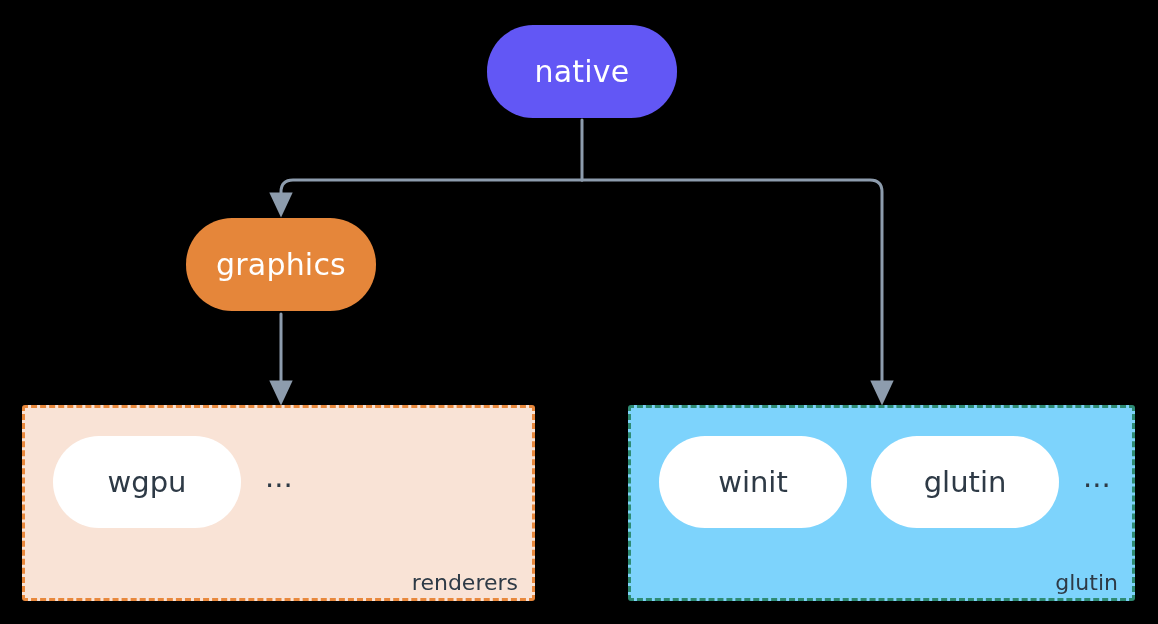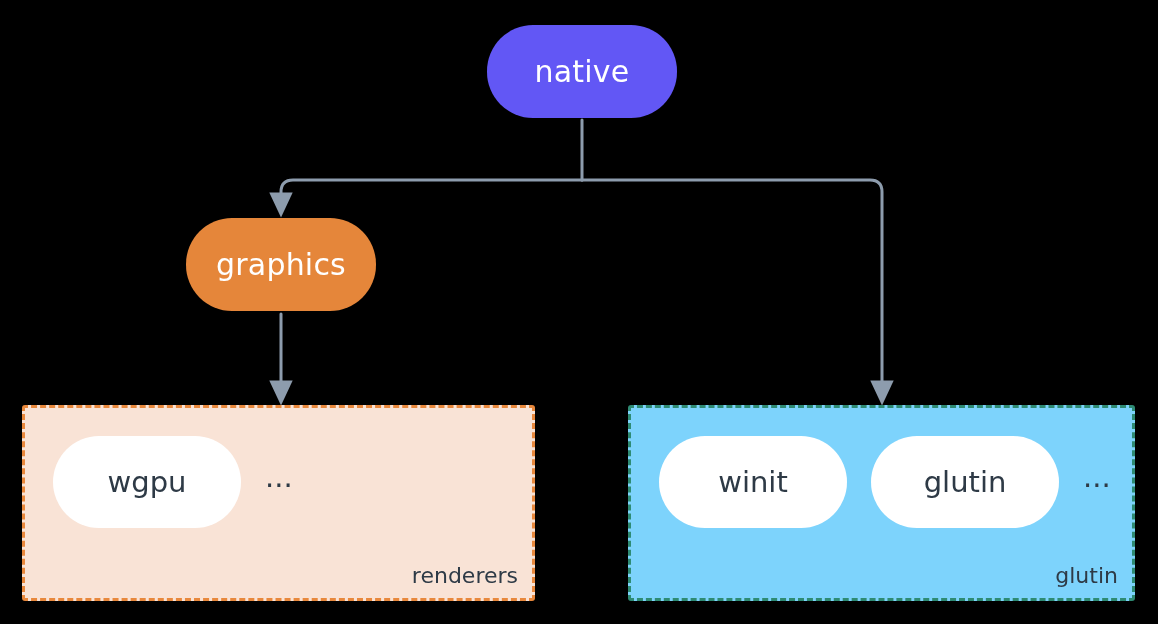--- a/index.html
+++ b/index.html
@@ -106,21 +106,21 @@
   }
   .leaf-ellipsis {
     color: #2E3A46;
     font-size: 29px;
     line-height: 1;
     padding-bottom: 10px;
   }
   .group-label {
     position: absolute;
     right: 14px;
-    bottom: 10px;
+    bottom: 3px;
     color: #2E3A46;
     font-size: 22px;
     white-space: nowrap;
   }
 </style>
 </head>
 <body>
 
 <div id="stage">
 

